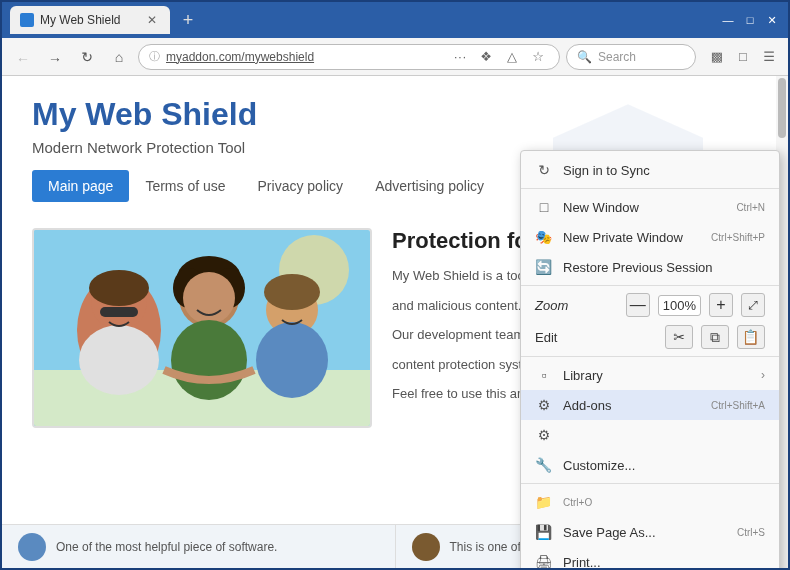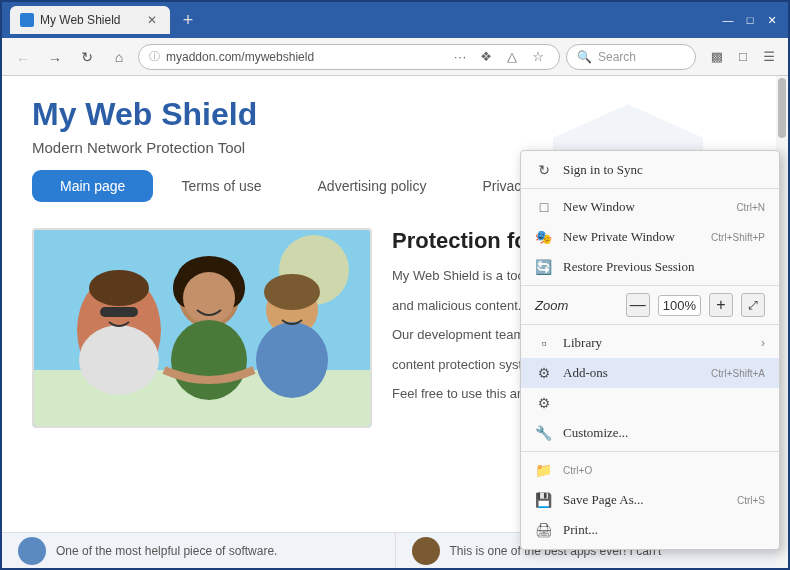--- a/index.html
+++ b/index.html
@@ -79,21 +79,21 @@
       border-radius: 13px;
       background: #fff;
       display: flex;
       align-items: center;
       padding: 0 10px;
       gap: 6px;
       font-size: 12px;
       color: #555;
     }
     .address-info { color: #aaa; font-size: 11px; }
-    .address-text { flex: 1; font-size: 12px; color: #555; }
+    .address-text { flex: 1; font-size: 12px; color: #555; text-decoration: underline; }
     .nav-icons { display: flex; gap: 4px; align-items: center; }
     .nav-icon { width: 22px; height: 22px; display: flex; align-items: center; justify-content: center; color: #666; font-size: 13px; cursor: pointer; border-radius: 3px; }
 
     
     .search-container {
       position: relative;
       display: flex;
       align-items: center;
     }
     .search-box {
@@ -143,24 +143,24 @@
       font-size: 15px;
       color: #555;
       margin-bottom: 14px;
     }
     .site-nav {
       display: flex;
       gap: 0;
       align-items: center;
     }
     .site-nav-btn {
-      padding: 8px 28px;
+      padding: 8px 16px;
       font-size: 14px;
       cursor: pointer;
-      border-radius: 9px;
+      border-radius: 3px;
       color: #555;
       text-align: center;
     }
     .site-nav-btn.active {
       background: #2b7cd3;
       color: #fff;
     }
 
     .site-body {
       display: flex;
@@ -191,21 +191,21 @@
       color: #555;
       margin-bottom: 10px;
       line-height: 1.5;
     }
 
     
     .testimonials {
       position: absolute;
       bottom: 0;
       left: 0; right: 0;
-      height: 36px;
+      height: 44px;
       background: #f0f4f8;
       display: flex;
       border-top: 1px solid #ddd;
     }
     .testimonial {
       flex: 1;
       display: flex;
       align-items: center;
       padding: 0 16px;
       gap: 10px;
@@ -254,21 +254,21 @@
       display: flex;
       align-items: center;
       padding: 6px 14px;
       gap: 10px;
       color: #333;
       cursor: pointer;
       position: relative;
     }
     .menu-item.highlighted { background: #e0e8f8; }
     .menu-item-icon { width: 18px; height: 18px; display: flex; align-items: center; justify-content: center; flex-shrink: 0; color: #555; font-size: 14px; }
-    .menu-item-label { flex: 1; font-family: Liberation Serif, serif; }
+    .menu-item-label { flex: 1; }
     .menu-item-shortcut { color: #888; font-size: 10px; }
     .menu-item-arrow { color: #888; font-size: 12px; }
     .menu-divider { height: 1px; background: #ddd; margin: 3px 0; }
 
     
     .zoom-row {
       display: flex;
       align-items: center;
       padding: 4px 14px;
       gap: 8px;
@@ -385,22 +385,22 @@
       <svg class="shield-watermark" viewBox="0 0 100 120">
         <path d="M50 5 L95 25 L95 60 Q95 90 50 115 Q5 90 5 60 L5 25 Z" fill="#2b5ea7"></path>
       </svg>
 
       <div class="site-header">
         <div class="site-title">My Web Shield</div>
         <div class="site-subtitle">Modern Network Protection Tool</div>
         <div class="site-nav">
           <div class="site-nav-btn active">Main page</div>
           <div class="site-nav-btn">Terms of use</div>
+          <div class="site-nav-btn">Privacy policy</div>
           <div class="site-nav-btn">Advertising policy</div>
-          <div class="site-nav-btn">Privacy policy</div>
         </div>
       </div>
 
       <div class="site-body">
 
         <div class="site-image">
           <svg width="340" height="200" viewBox="0 0 340 200">
 
             <rect width="340" height="200" fill="#87ceeb"></rect>
 
@@ -498,20 +498,26 @@
       <div class="menu-divider"></div>
 
       <div class="zoom-row">
         <span class="zoom-label">Zoom</span>
         <div class="zoom-minus">—</div>
         <div class="zoom-value">100%</div>
         <div class="zoom-plus">+</div>
         <div class="zoom-expand">⤢</div>
       </div>
 
+      <div class="edit-row">
+        <span class="edit-label">Edit</span>
+        <div class="edit-icon-btn">✂</div>
+        <div class="edit-icon-btn">⧉</div>
+        <div class="edit-icon-btn">📋</div>
+      </div>
 
       <div class="menu-divider"></div>
 
       <div class="menu-item">
         <span class="menu-item-icon">▫</span>
         <span class="menu-item-label">Library</span>
         <span class="menu-item-arrow">›</span>
       </div>
 
       <div class="menu-item highlighted">

